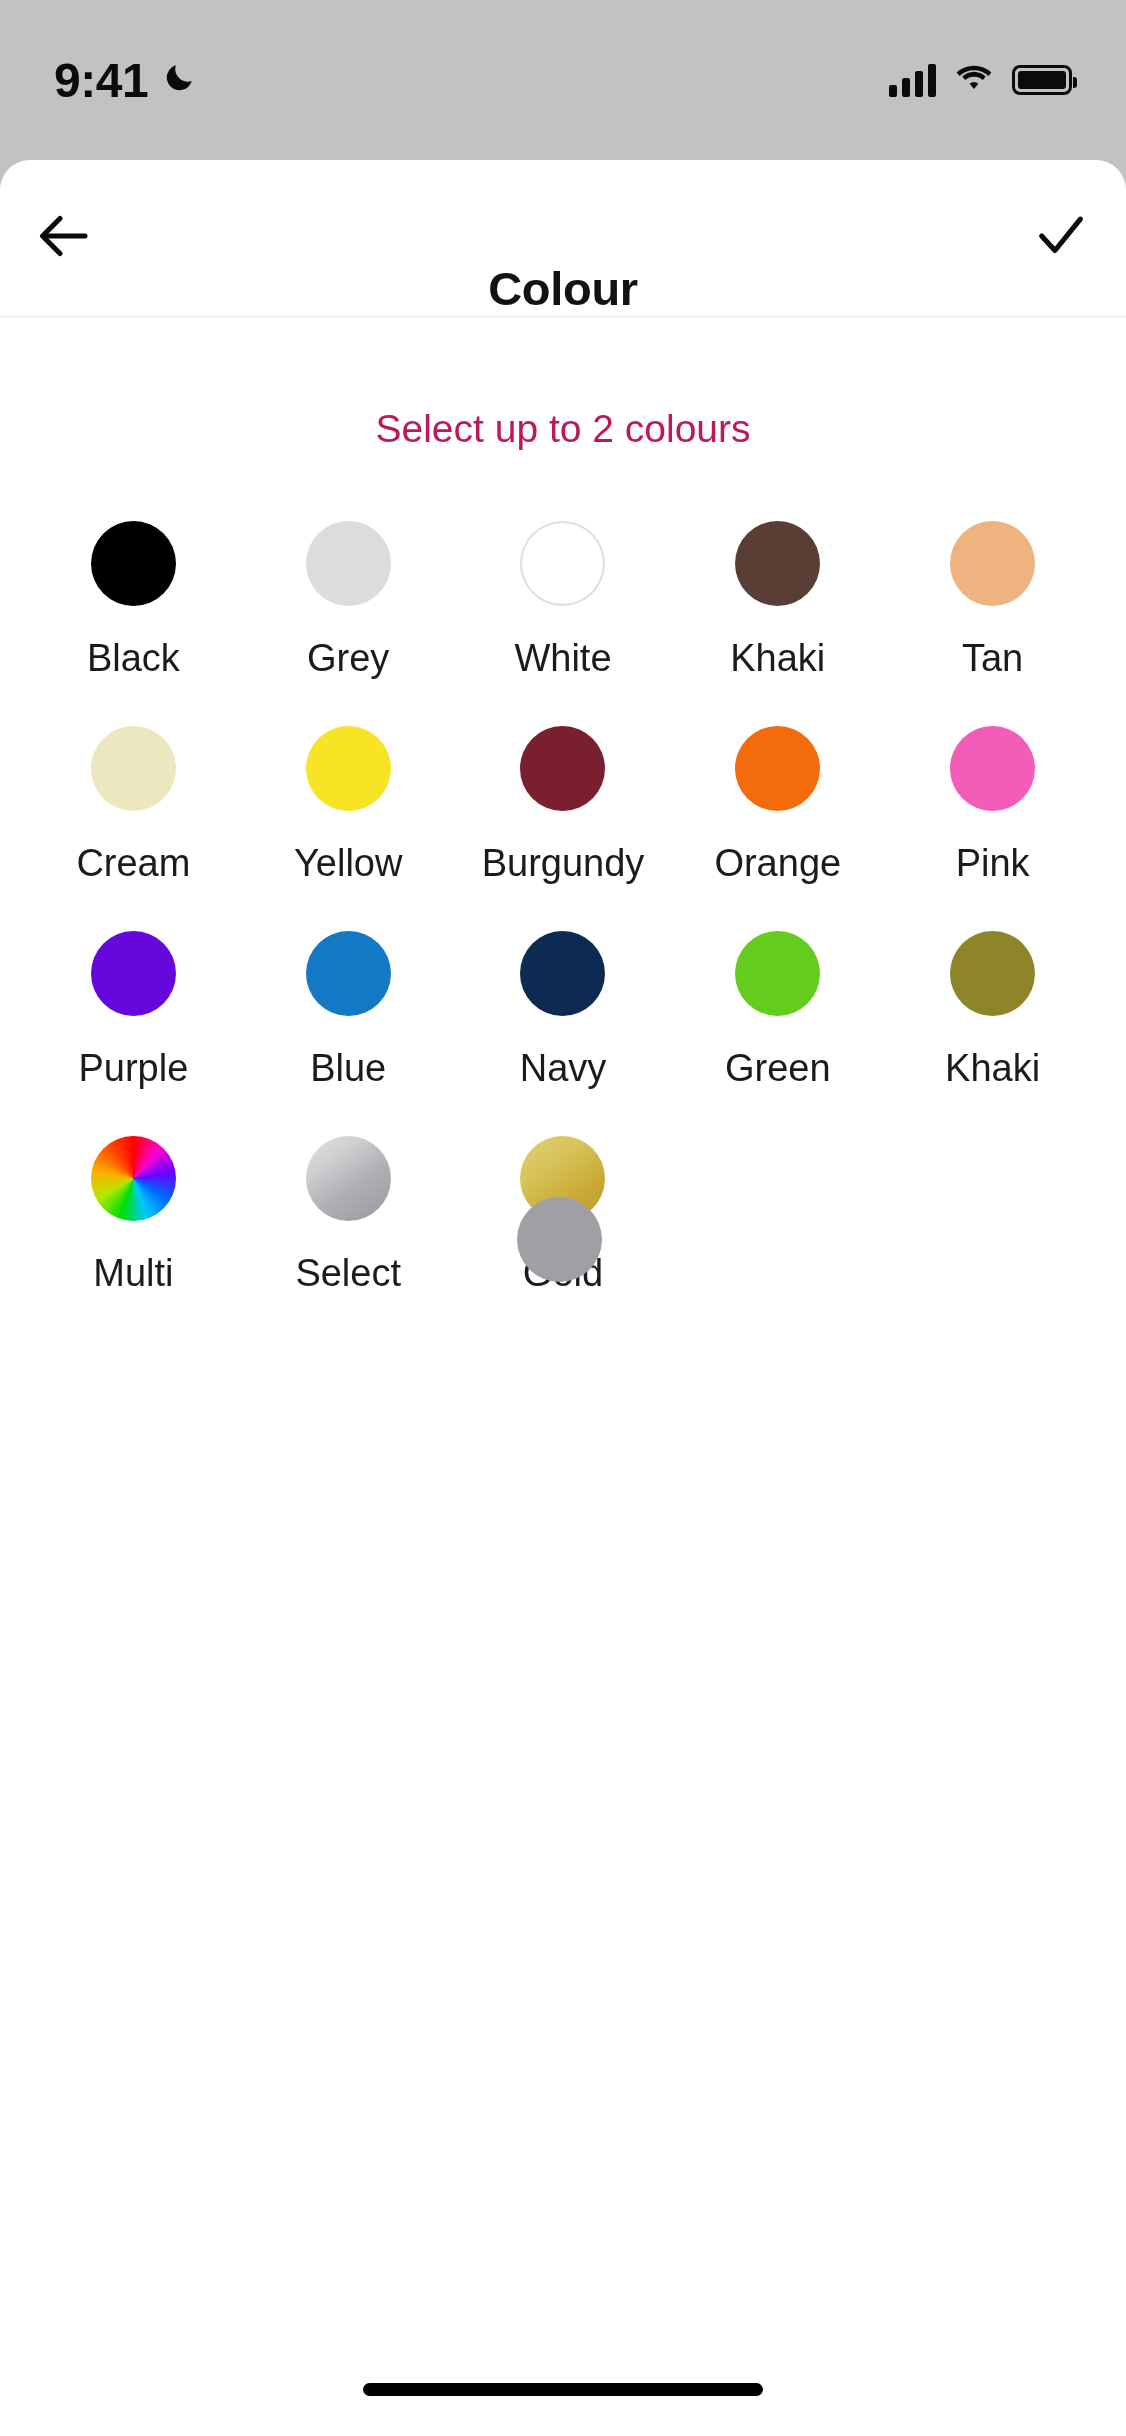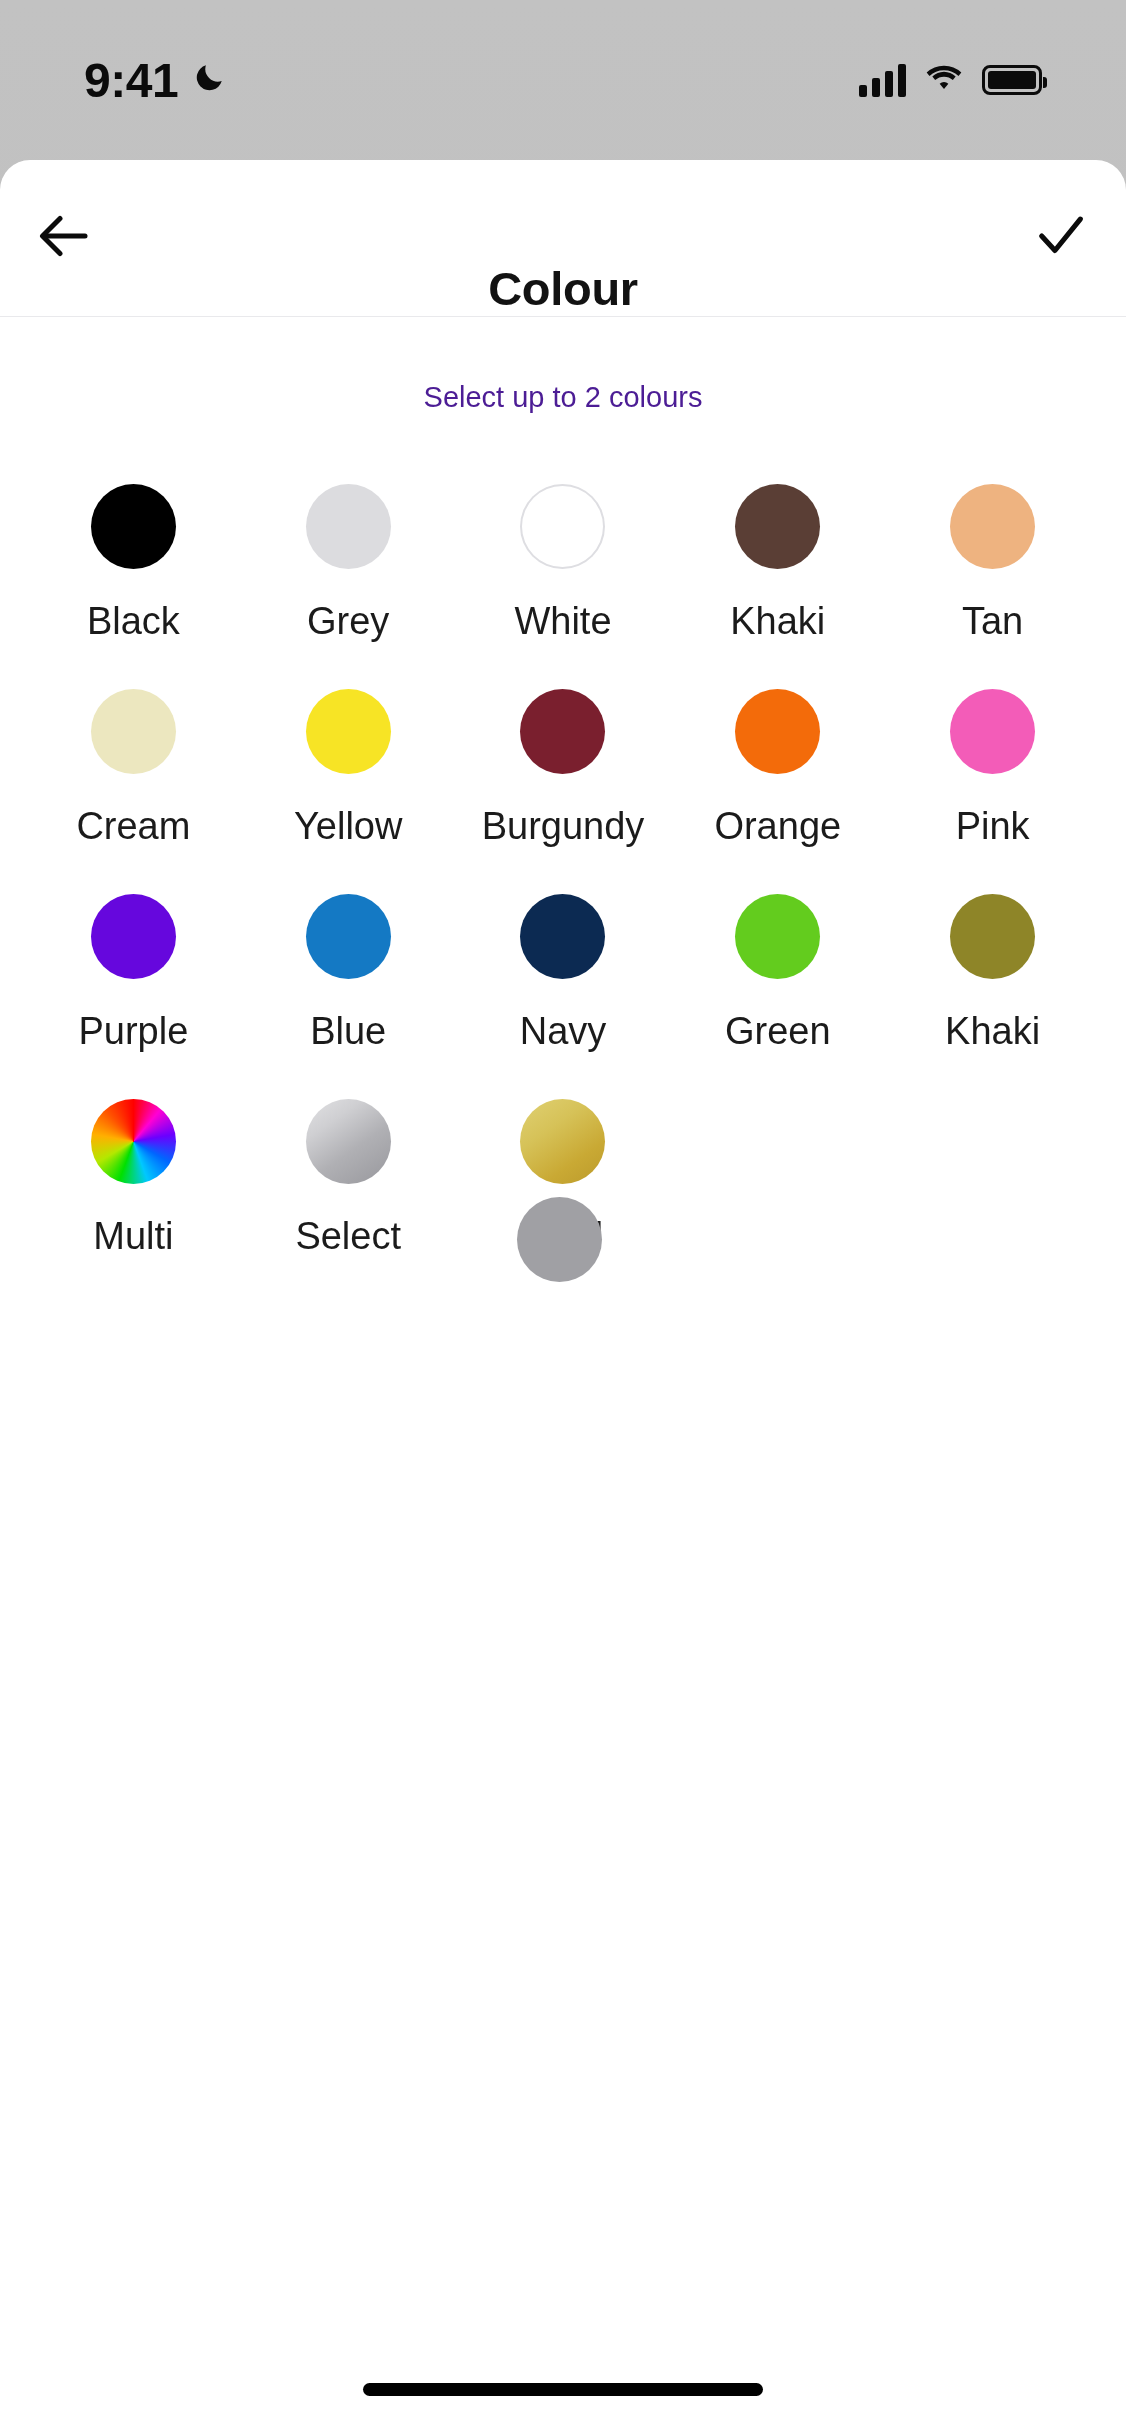--- a/index.html
+++ b/index.html
@@ -12,21 +12,21 @@
   #phone {
     position:relative;
     width:1126px; height:2436px;
     background:linear-gradient(180deg,#c2c2c2 0%,#bdbdbd 55%,#b4b4b4 100%);
   }
 
   
   .statusbar {
     position:absolute; top:0; left:0; right:0; height:160px;
     display:flex; align-items:center; justify-content:space-between;
-    padding:0 84px;
+    padding:0 54px;
   }
   .status-left { display:flex; align-items:center; gap:14px; }
   .clock { font-size:48px; font-weight:700; color:#0b0b0b; letter-spacing:-0.5px; }
   .moon-icon { display:block; }
   .status-right { display:flex; align-items:center; gap:18px; }
   .bars { display:flex; align-items:flex-end; gap:5px; height:34px; }
   .bars i { display:block; width:8px; background:#0b0b0b; border-radius:2px; }
   .bars i:nth-child(1){height:12px;}
   .bars i:nth-child(2){height:19px;}
   .bars i:nth-child(3){height:26px;}
@@ -63,22 +63,22 @@
   .nav-title {
     position:absolute; left:0; right:0; text-align:center;
     font-size:47px; font-weight:700; color:#121212; letter-spacing:-0.3px;
     pointer-events:none;
   }
   .nav-spacer { flex:1; }
 
   
   .subtitle {
     text-align:center;
-    margin-top:64px;
-    font-size:29px; color:#4c1d95; font-weight:400;
+    margin-top:90px;
+    font-size:39px; color:#be185d; font-weight:400;
   }
 
   
   .grid {
     margin-top:52px;
     padding:0 26px;
     display:grid;
     grid-template-columns:repeat(5, 1fr);
     row-gap:0;
   }

